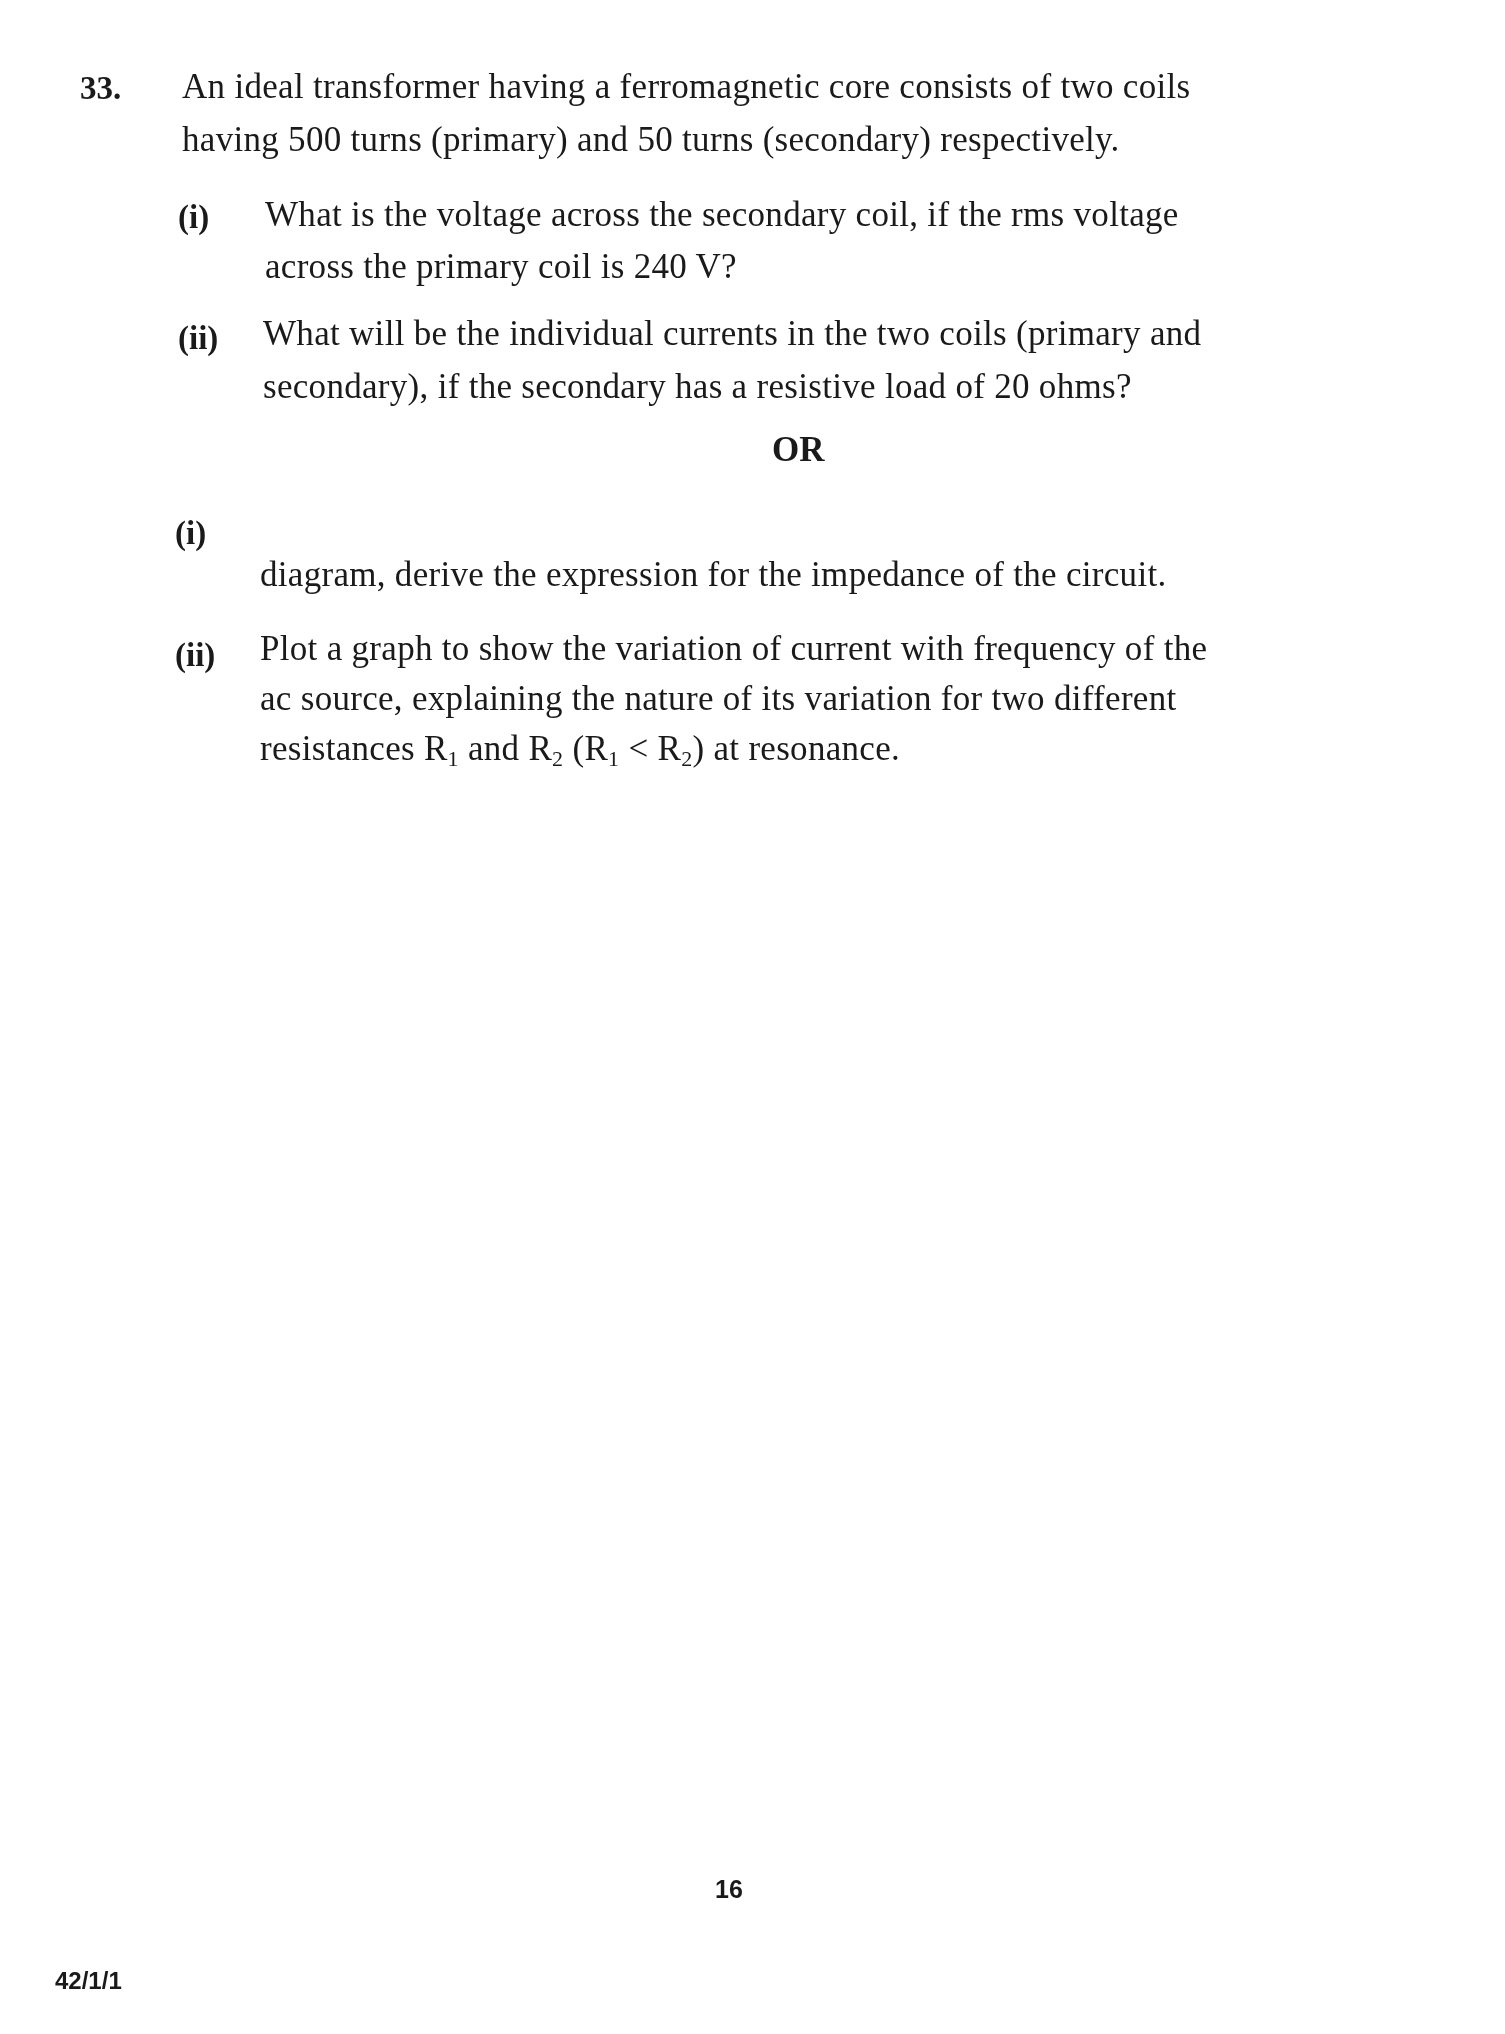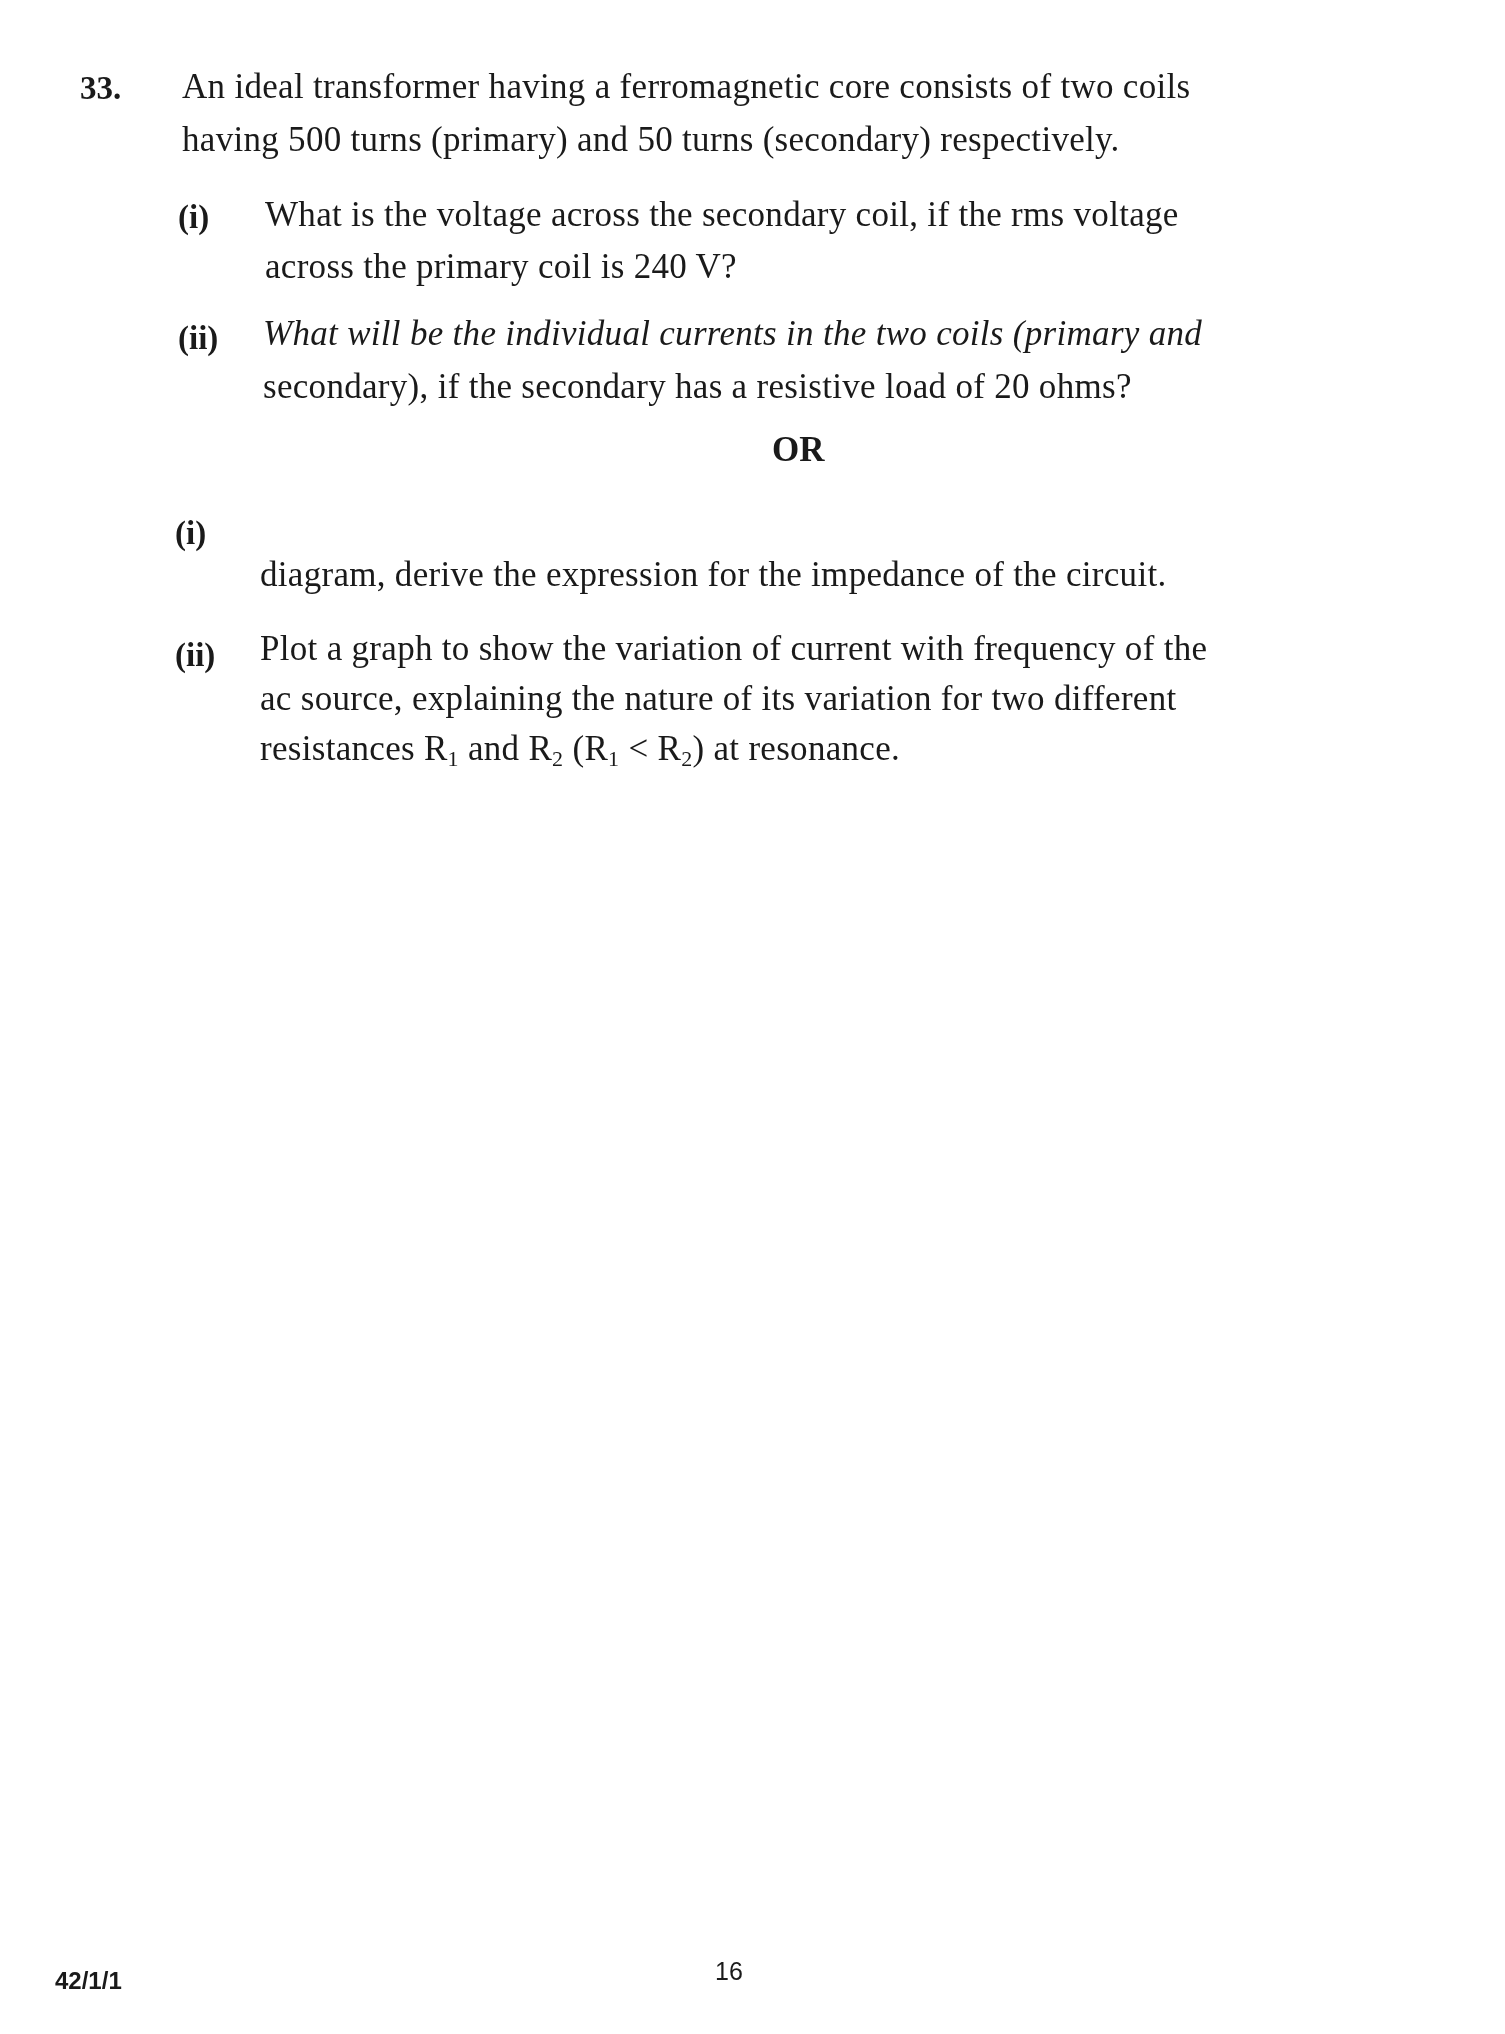--- a/index.html
+++ b/index.html
@@ -3,37 +3,37 @@
 <meta charset="utf-8">
 <style>
   html, body { margin: 0; padding: 0; background: #ffffff; }
   body { width: 1505px; height: 2034px; position: relative; overflow: hidden; color: #1a1a1a; font-family: "Liberation Serif", "DejaVu Serif", serif; }
   .page { position: absolute; left: 0; top: 0; width: 1505px; height: 2034px; margin-top: 12px; }
   .q-num { position: absolute; left: 80px; top: 58px; font-size: 33px; font-weight: bold; }
   .line { position: absolute; font-size: 35px; white-space: nowrap; letter-spacing: 0.3px; }
   .label { position: absolute; font-size: 33px; font-weight: bold; }
   .or { position: absolute; left: 772px; top: 418px; font-size: 35px; font-weight: bold; }
   .footer-code { position: absolute; left: 55px; top: 1955px; font-family: "Liberation Sans", sans-serif; font-weight: bold; font-size: 24px; }
-  .footer-page { position: absolute; left: 715px; top: 1945px; font-family: "Liberation Sans", sans-serif; font-weight: normal; font-size: 25px; }
+  .footer-page { position: absolute; left: 715px; top: 1863px; font-family: "Liberation Sans", sans-serif; font-weight: bold; font-size: 25px; }
   sub { font-size: 22px; vertical-align: -6px; line-height: 0; }
 </style>
 </head>
 <body>
 
 <div class="page">
   <div class="q-num">33.</div>
   <div class="line" style="left:182px; top:55px;text-align:right;">An ideal transformer having a ferromagnetic core consists of two coils</div>
   <div class="line" style="left:182px; top:108px;">having 500 turns (primary) and 50 turns (secondary) respectively.</div>
 
   <div class="label" style="left:178px; top:187px;">(i)</div>
   <div class="line" style="left:265px; top:183px;">What is the voltage across the secondary coil, if the rms voltage</div>
   <div class="line" style="left:265px; top:235px;">across the primary coil is 240 V?</div>
 
   <div class="label" style="left:178px; top:308px;">(ii)</div>
-  <div class="line" style="left:263px; top:302px;font-style:italic;">What will be the individual currents in the two coils (primary and</div>
+  <div class="line" style="left:263px; top:302px;">What will be the individual currents in the two coils (primary and</div>
   <div class="line" style="left:263px; top:355px;">secondary), if the secondary has a resistive load of 20 ohms?</div>
 
   <div class="or">OR</div>
 
   <div class="label" style="left:175px; top:503px;">(i)</div>
   <div class="line" style="left:260px; top:543px;">diagram, derive the expression for the impedance of the circuit.</div>
 
   <div class="label" style="left:175px; top:625px;">(ii)</div>
   <div class="line" style="left:260px; top:667px;">ac source, explaining the nature of its variation for two different</div>
   <div class="line" style="left:260px; top:617px;">Plot a graph to show the variation of current with frequency of the</div>

